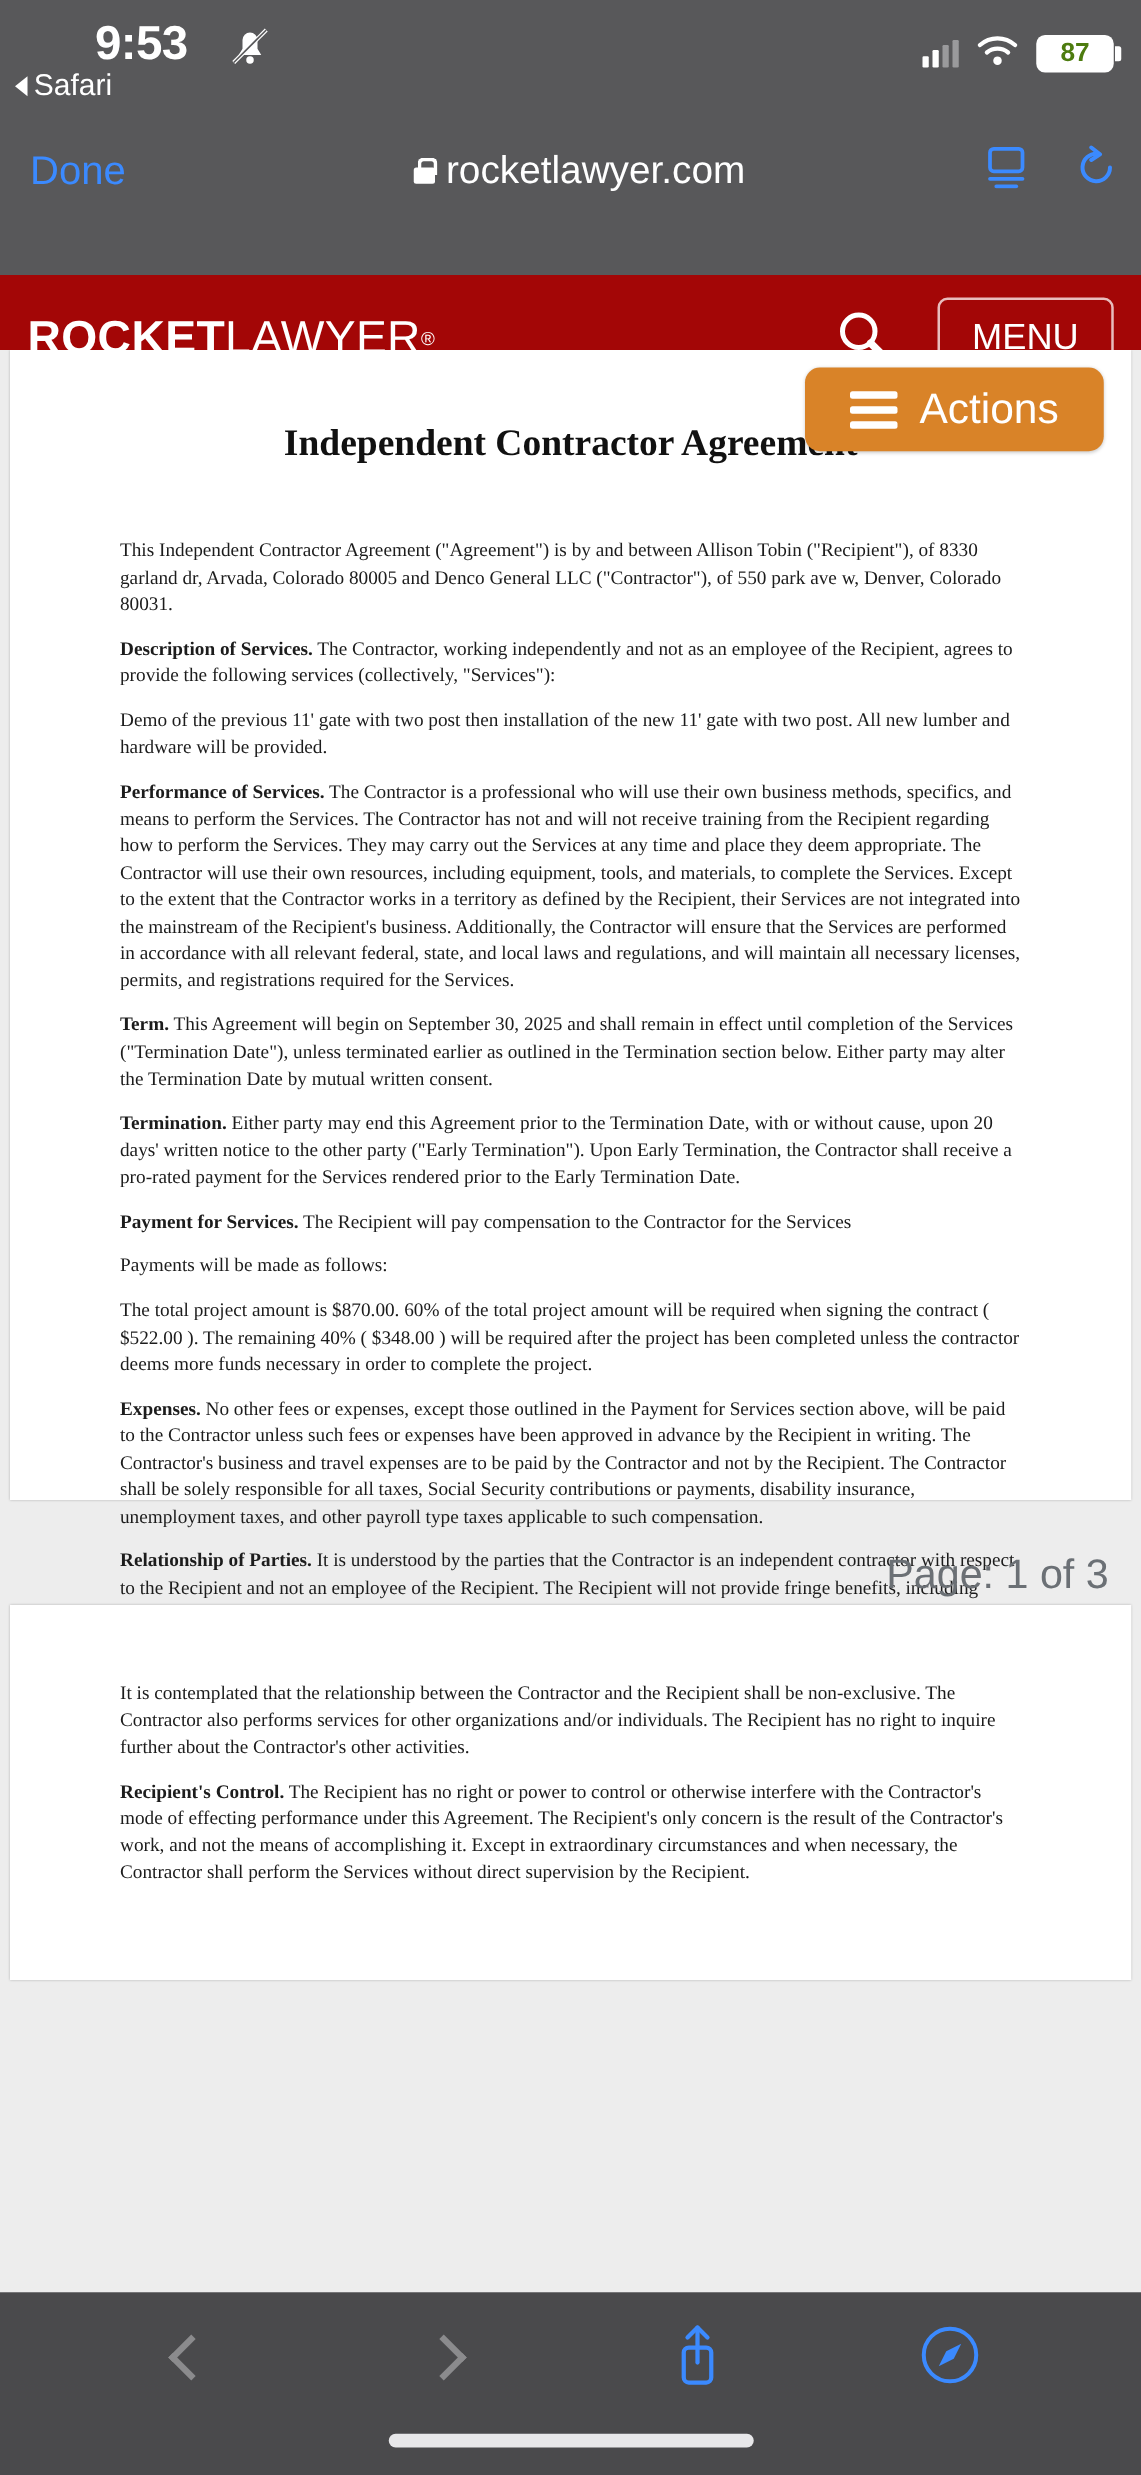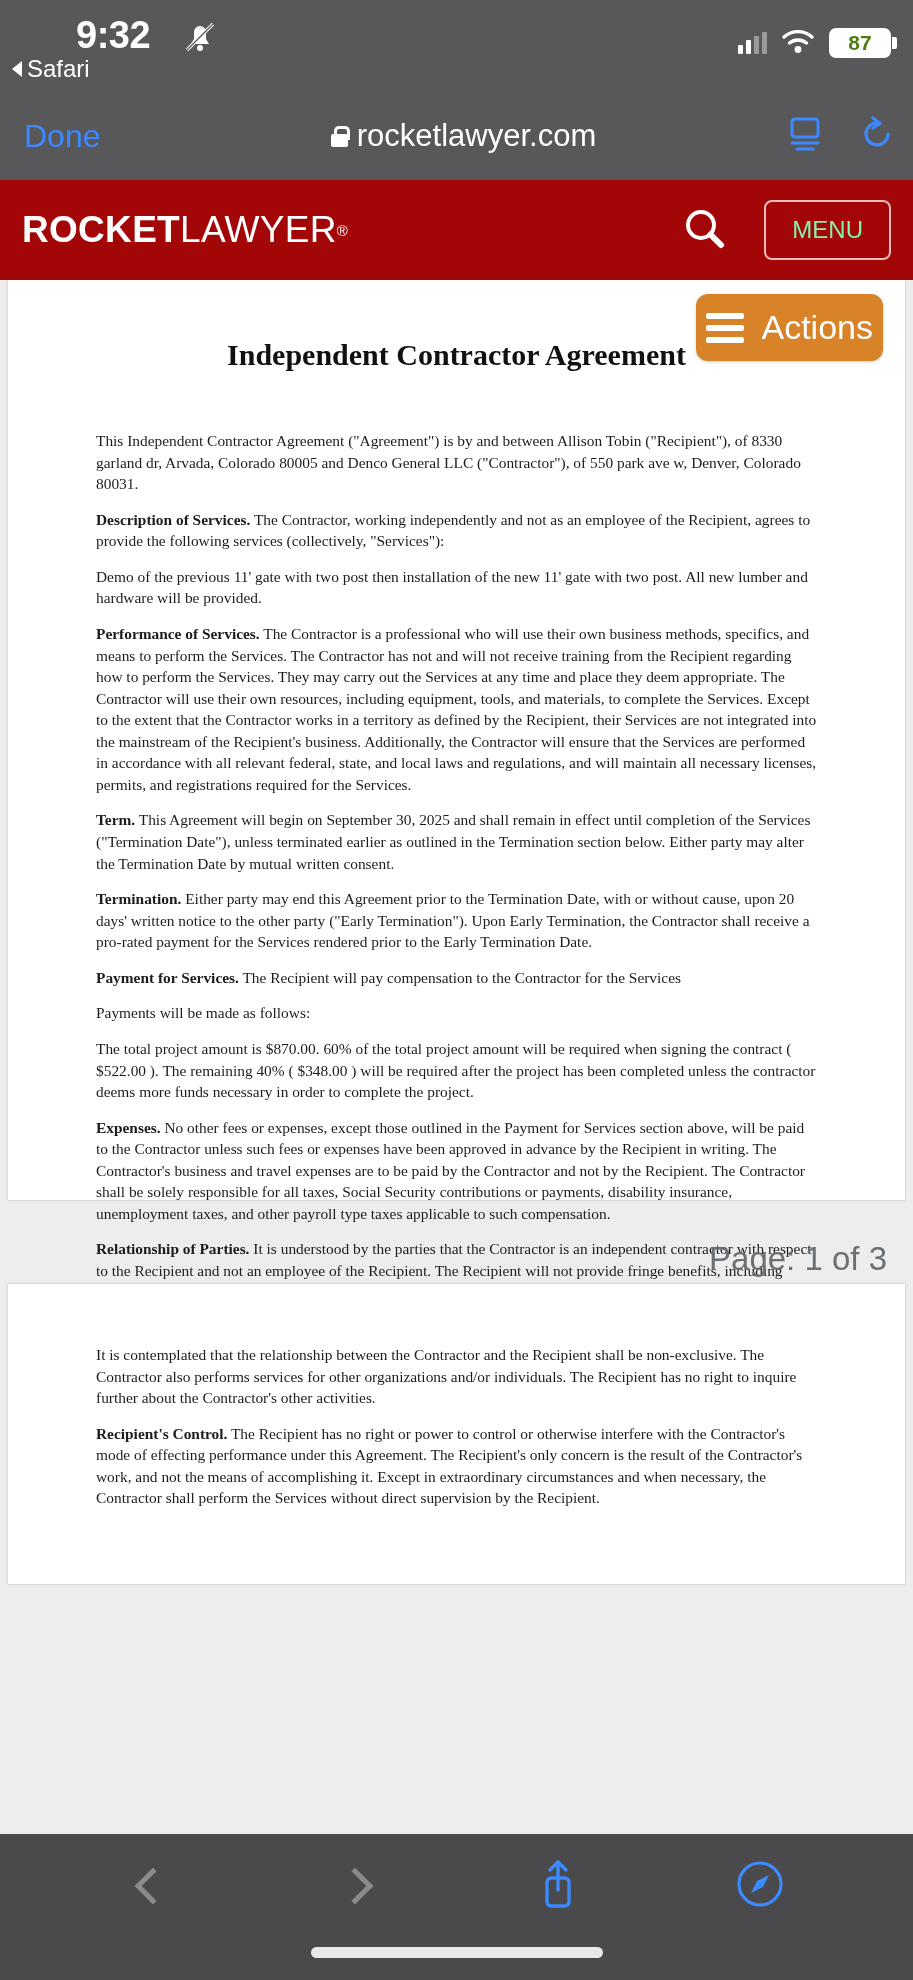--- a/index.html
+++ b/index.html
@@ -70,50 +70,50 @@
     content:""; position:absolute; top:0; left:3.5px; width:10px;height:11px;
     border:3px solid #fff; border-bottom:none; border-radius:5px 5px 0 0;
   }
   .url-actions{
     position:absolute; right:20px; display:flex; align-items:center; gap:40px;
   }
 
   
   .brand-bar{
     height:100px; background:#a30606; display:flex; align-items:center;
-    padding:0 22px; position:relative;
+    padding:0 22px; position:relative;margin-top:40px;
   }
   .logo{ font-size:37px; letter-spacing:0.3px; color:#fff; white-space:nowrap;}
   .logo .b{ font-weight:700; }
   .logo .l{ font-weight:300; }
   .logo .r{ font-size:15px; vertical-align:6px; }
   .brand-right{
     position:absolute; right:22px; display:flex; align-items:center; gap:38px;
   }
   .menu-btn{
-    border:2px solid #e8bcbc; border-radius:8px; color:#86efac;
-    font-size:24px; padding:16px 26px; background:transparent; line-height:1;
+    border:2px solid #e8bcbc; border-radius:8px; color:#ffffff;
+    font-size:29px; padding:16px 26px; background:transparent; line-height:1;
   }
 
   
   .viewer{
     position:absolute; top:280px; left:0; right:0; bottom:146px;
     background:#ededed; overflow:hidden;
   }
   .page-sheet{
     background:#fff; margin:0 8px; position:relative;
     box-shadow:0 0 2px rgba(0,0,0,.25);
   }
   .page-one{ height:920px; padding:58px 88px 0 88px; }
 
   .actions-btn{
     position:absolute; top:14px; right:22px; z-index:5;
     background:#d98328; color:#fff; border-radius:12px;
     display:flex; align-items:center; gap:18px;
-    padding:14px 10px; font-size:34px; box-shadow:0 1px 3px rgba(0,0,0,.2);
+    padding:14px 36px; font-size:34px; box-shadow:0 1px 3px rgba(0,0,0,.2);
   }
   .hamb{ display:flex; flex-direction:column; gap:6px; }
   .hamb i{ display:block; width:38px;height:6px;background:#fff;border-radius:2px;}
 
   .doc-title{
     text-align:center; font-family:"Liberation Serif", serif;
     font-weight:700; font-size:30px; color:#111; margin-bottom:58px;
   }
   .doc-body{ font-family:"Liberation Serif", serif; font-size:15.4px; line-height:1.40;
              color:#1c1c1c; text-align:left; }
@@ -141,21 +141,21 @@
   .chev.right{ transform:rotate(-135deg); }
   .home-ind{
     position:absolute; bottom:22px; left:50%; transform:translateX(-50%);
     width:292px;height:11px;background:#e8e8ea;border-radius:6px;
   }
 </style>
 </head>
 <body>
 
 <div class="status-bar">
-  <div class="sb-time">9:32</div>
+  <div class="sb-time">9:53</div>
   <div class="sb-mute">
     <svg viewBox="0 0 30 34" width="30" height="34">
       <path d="M6 24 L24 24 L21 19 L21 12 A6 6 0 0 0 9 12 L9 19 Z" fill="#fff"></path>
       <circle cx="15" cy="28" r="3" fill="#fff"></circle>
       <line x1="2" y1="30" x2="28" y2="4" stroke="#fff" stroke-width="3.2"></line>
       <line x1="2" y1="30" x2="28" y2="4" stroke="#58585a" stroke-width="1.3"></line>
     </svg>
   </div>
   <div class="sb-back">
     <span class="tri"></span>

